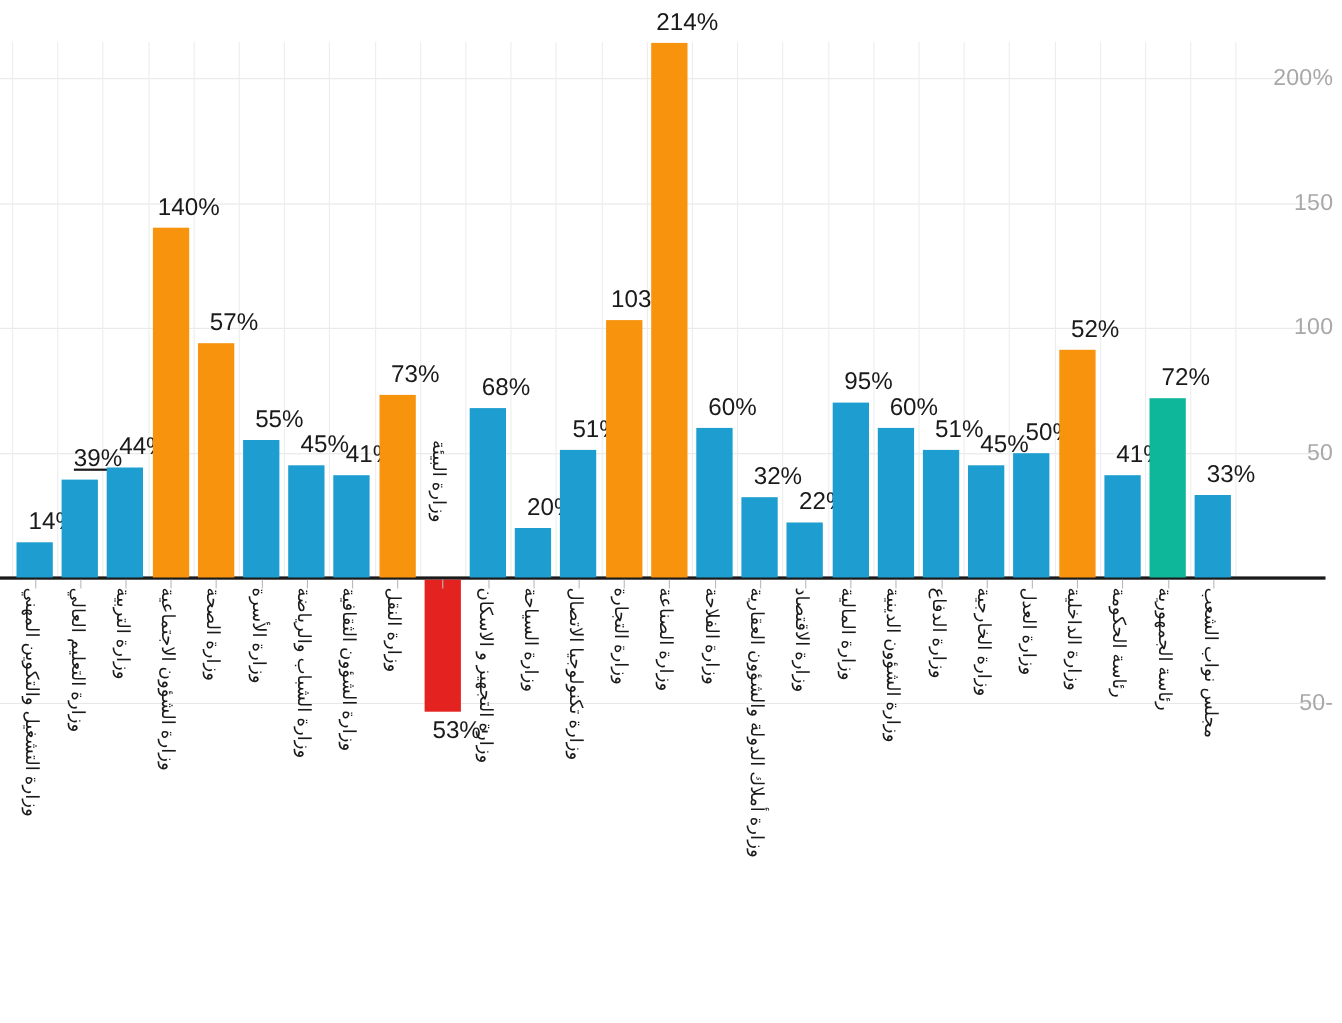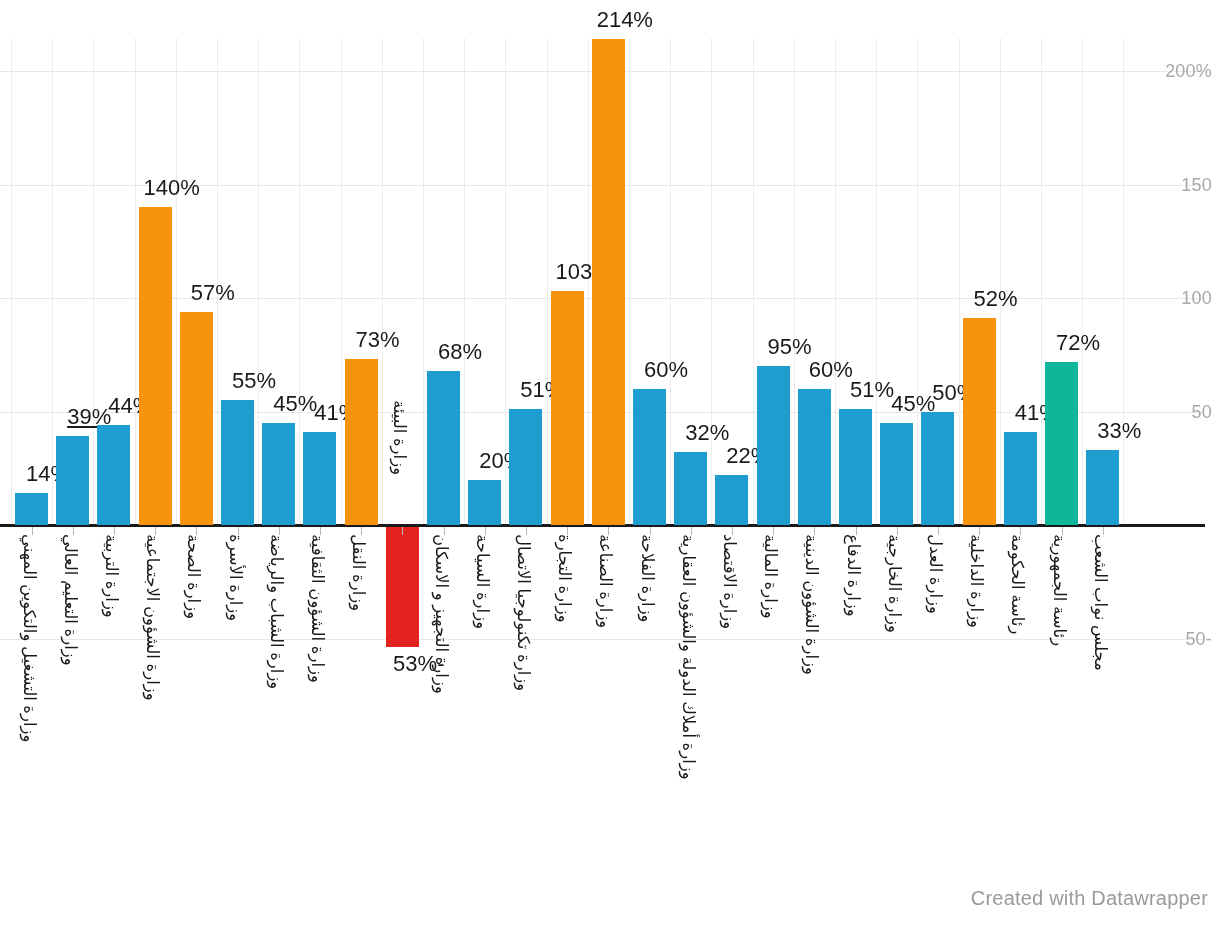--- a/index.html
+++ b/index.html
@@ -50,21 +50,21 @@
     position: absolute;
     width: 1px;
     height: 8px;
     background: #b9b9b9;
     top: 527px;
   }
 
   .ylabel {
     position: absolute;
     right: 8px;
-    font-size: 18px;
+    font-size: 21px;
     color: #a8a8a8;
     letter-spacing: 0.2px;
     text-align: center;
     white-space: nowrap;
     transform: translateY(-50%);
   }
 
   
   .bar {
     position: absolute;
@@ -251,14 +251,13 @@
       <div class="cat-label" style="left: 1027.3px;">رئاسة الحكومة</div>
       <div class="bar" style="left: 1045px; background: rgb(15, 183, 154); top: 361.56px; height: 163.44px;"></div>
       <div class="value-label" style="left: 1061.5px; top: 329.56px;">72%</div>
       <div class="tick-mark" style="left: 1061.5px;"></div>
       <div class="cat-label" style="left: 1068.5px;">رئاسة الجمهورية</div>
       <div class="bar" style="left: 1086.2px; background: rgb(29, 157, 208); top: 450.09px; height: 74.91px;"></div>
       <div class="value-label" style="left: 1102.7px; top: 418.09px;">33%</div>
       <div class="tick-mark" style="left: 1102.7px;"></div>
       <div class="cat-label" style="left: 1109.7px;">مجلس نواب الشعب</div>
     </div>
-  <div id="footer-credit">Created with Datawrapper</div>
 </div>
 
 </body></html>

